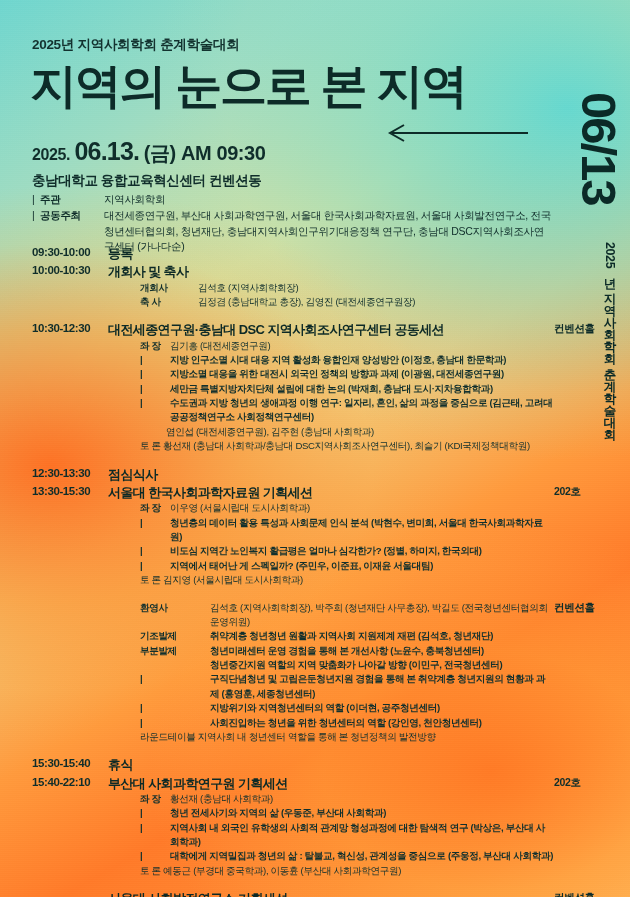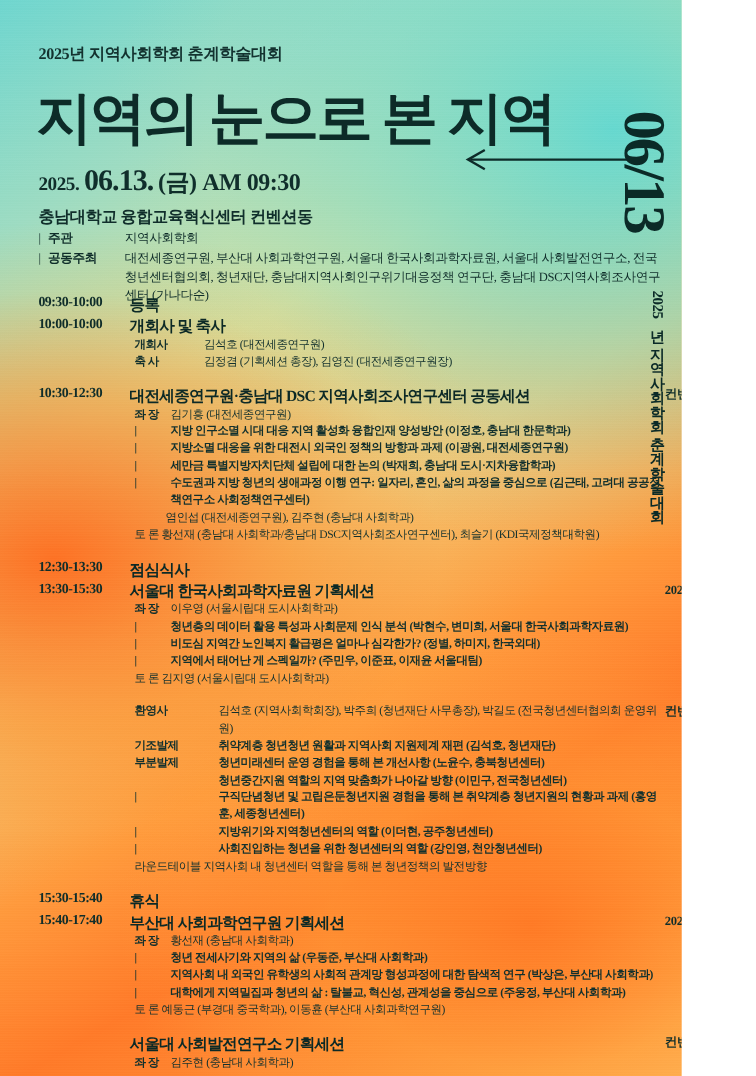--- a/index.html
+++ b/index.html
@@ -8,29 +8,28 @@
   }
   body {
     width: 630px;
     height: 897px;
     font-family: "Liberation Sans", sans-serif;
     background: #ffffff;
     overflow: hidden;
   }
   #poster {
     position: relative;
-    width: 568px;
+    width: 630px;
     height: 897px;
     overflow: hidden;
     background:
       radial-gradient(ellipse 520px 360px at 8% 52%, rgba(255,108,30,0.95) 0%, rgba(255,140,40,0.55) 38%, rgba(255,170,60,0.12) 62%, rgba(255,200,90,0) 78%),
       radial-gradient(ellipse 420px 300px at 78% 86%, rgba(255,120,35,0.85) 0%, rgba(255,160,55,0.45) 40%, rgba(255,190,80,0.10) 68%, rgba(255,210,110,0) 82%),
       radial-gradient(ellipse 500px 420px at 90% 12%, rgba(96,216,210,0.95) 0%, rgba(120,220,205,0.55) 40%, rgba(160,226,196,0.15) 68%, rgba(190,230,190,0) 84%),
       linear-gradient(150deg, #6fd6cf 0%, #9edcc2 16%, #d6e0a0 32%, #f2c878 48%, #ff9a3c 62%, #ff7a28 74%, #ff8c34 86%, #ffb155 100%);
-    font-family: Liberation Serif, serif;
   }
   #grain {
     position: absolute;
     inset: 0;
     pointer-events: none;
     opacity: 0.28;
     background-image:
       repeating-linear-gradient(0deg, rgba(255,255,255,0.05) 0px, rgba(255,255,255,0.05) 1px, rgba(0,0,0,0.02) 1px, rgba(0,0,0,0.02) 2px);
   }
   .content {
@@ -51,21 +50,20 @@
   }
   .bigtitle {
     position: absolute;
     left: 30px;
     top: 55px;
     font-size: 47px;
     font-weight: bold;
     color: #0d2b28;
     letter-spacing: -2.2px;
     white-space: nowrap;
-    margin-top: 12px;
   }
   .arrow-row {
     position: absolute;
     left: 380px;
     top: 123px;
     width: 150px;
     height: 20px;
   }
   .arrow-row svg { display:block; }
 
@@ -168,20 +166,21 @@
     font-weight: bold;
     color: #0c2926;
     letter-spacing: -0.6px;
     line-height: 1.25;
   }
   .sub {
     font-size: 9.6px;
     color: #12302d;
     line-height: 1.5;
     letter-spacing: -0.35px;
+    margin-left: 28px;
   }
   .indent { padding-left: 4px; }
   .gap-m { height: 11px; }
   .mark { font-weight: bold; }
   .line { line-height: 1.5; }
   .rolecol {
     display: flex;
   }
   .rolecol .rk {
     flex: 0 0 46px;
@@ -244,31 +243,31 @@
 
       <div class="prog-row">
         <div class="time">09:30-10:00</div>
         <div class="body">
           <div class="sess-title">등록</div>
         </div>
         <div class="room"></div>
       </div>
 
       <div class="prog-row">
-        <div class="time">10:00-10:00</div>
+        <div class="time">10:00-10:30</div>
         <div class="body">
           <div class="sess-title">개회사 및 축사</div>
           <div class="sub indent">
             <div class="rolecol rolecol3">
               <div class="rk">개회사</div>
-              <div class="rv">김석호 (대전세종연구원)</div>
+              <div class="rv">김석호 (지역사회학회장)</div>
             </div>
             <div class="rolecol rolecol3">
               <div class="rk">축   사</div>
-              <div class="rv">김정겸 (기획세션 총장), 김영진 (대전세종연구원장)</div>
+              <div class="rv">김정겸 (충남대학교 총장), 김영진 (대전세종연구원장)</div>
             </div>
           </div>
         </div>
         <div class="room"></div>
       </div>
 
       <div class="gap-m"></div>
 
       <div class="prog-row">
         <div class="time">10:30-12:30</div>
@@ -383,21 +382,21 @@
 
       <div class="prog-row">
         <div class="time">15:30-15:40</div>
         <div class="body">
           <div class="sess-title">휴식</div>
         </div>
         <div class="room"></div>
       </div>
 
       <div class="prog-row">
-        <div class="time">15:40-17:40</div>
+        <div class="time">15:40-22:10</div>
         <div class="body">
           <div class="sess-title">부산대 사회과학연구원 기획세션</div>
           <div class="sub indent">
             <div class="rolecol rolecol2">
               <div class="rk">좌  장</div>
               <div class="rv">황선재 (충남대 사회학과)</div>
             </div>
             <div class="rolecol rolecol2">
               <div class="rk">|</div>
               <div class="rv mark">청년 전세사기와 지역의 삶 (우동준, 부산대 사회학과)</div>

